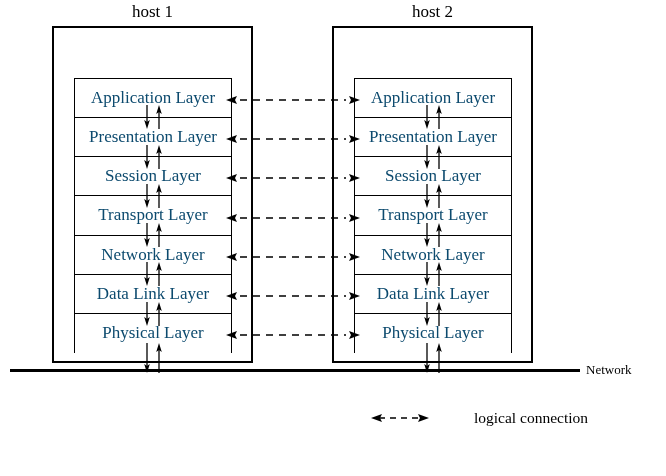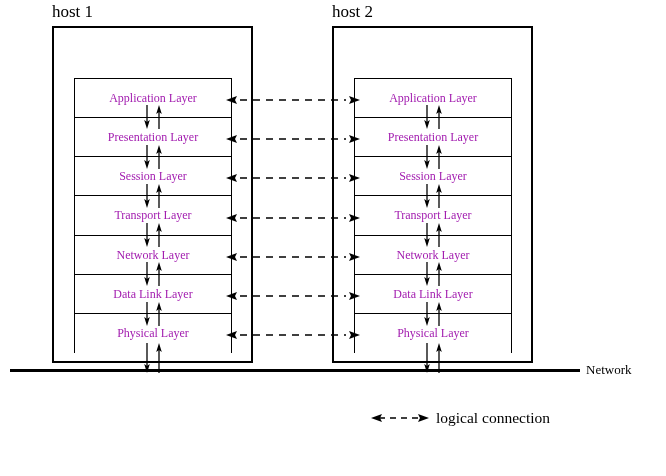--- a/index.html
+++ b/index.html
@@ -15,20 +15,21 @@
     overflow: hidden;
     font-family: "Liberation Serif", "DejaVu Serif", serif;
     color: #000000;
   }
 
   
   .host-label {
     position: absolute;
     font-size: 17px;
     line-height: 20px;
+    text-align: center;
     white-space: nowrap;
     color: #000;
   }
 
   
   .host-outer {
     position: absolute;
     border: 2px solid #000000;
     box-sizing: border-box;
     background-color: #ffffff;
@@ -52,24 +53,24 @@
     height: 39.142857px;
     display: flex;
     align-items: center;
     justify-content: center;
     background: #ffffff;
   }
   .layer-row:last-child {
     border-bottom: none;
   }
   .layer-name {
-    font-size: 12px;
+    font-size: 17px;
     line-height: 18px;
     white-space: nowrap;
-    color: #a21caf;
+    color: #0c4a6e;
   }
 
   
   .phys-pair {
     position: absolute;
     width: 34px;
     height: 24px;
     pointer-events: none;
   }
 
@@ -94,20 +95,21 @@
   }
 
   
   .legend {
     position: absolute;
   }
   .legend-row {
     position: absolute;
     display: flex;
     align-items: center;
+    gap: 38px;
   }
   .legend-glyph {
     width: 72px;
     height: 22px;
     flex: 0 0 72px;
     display: flex;
     align-items: center;
     justify-content: center;
   }
   .legend-text {

